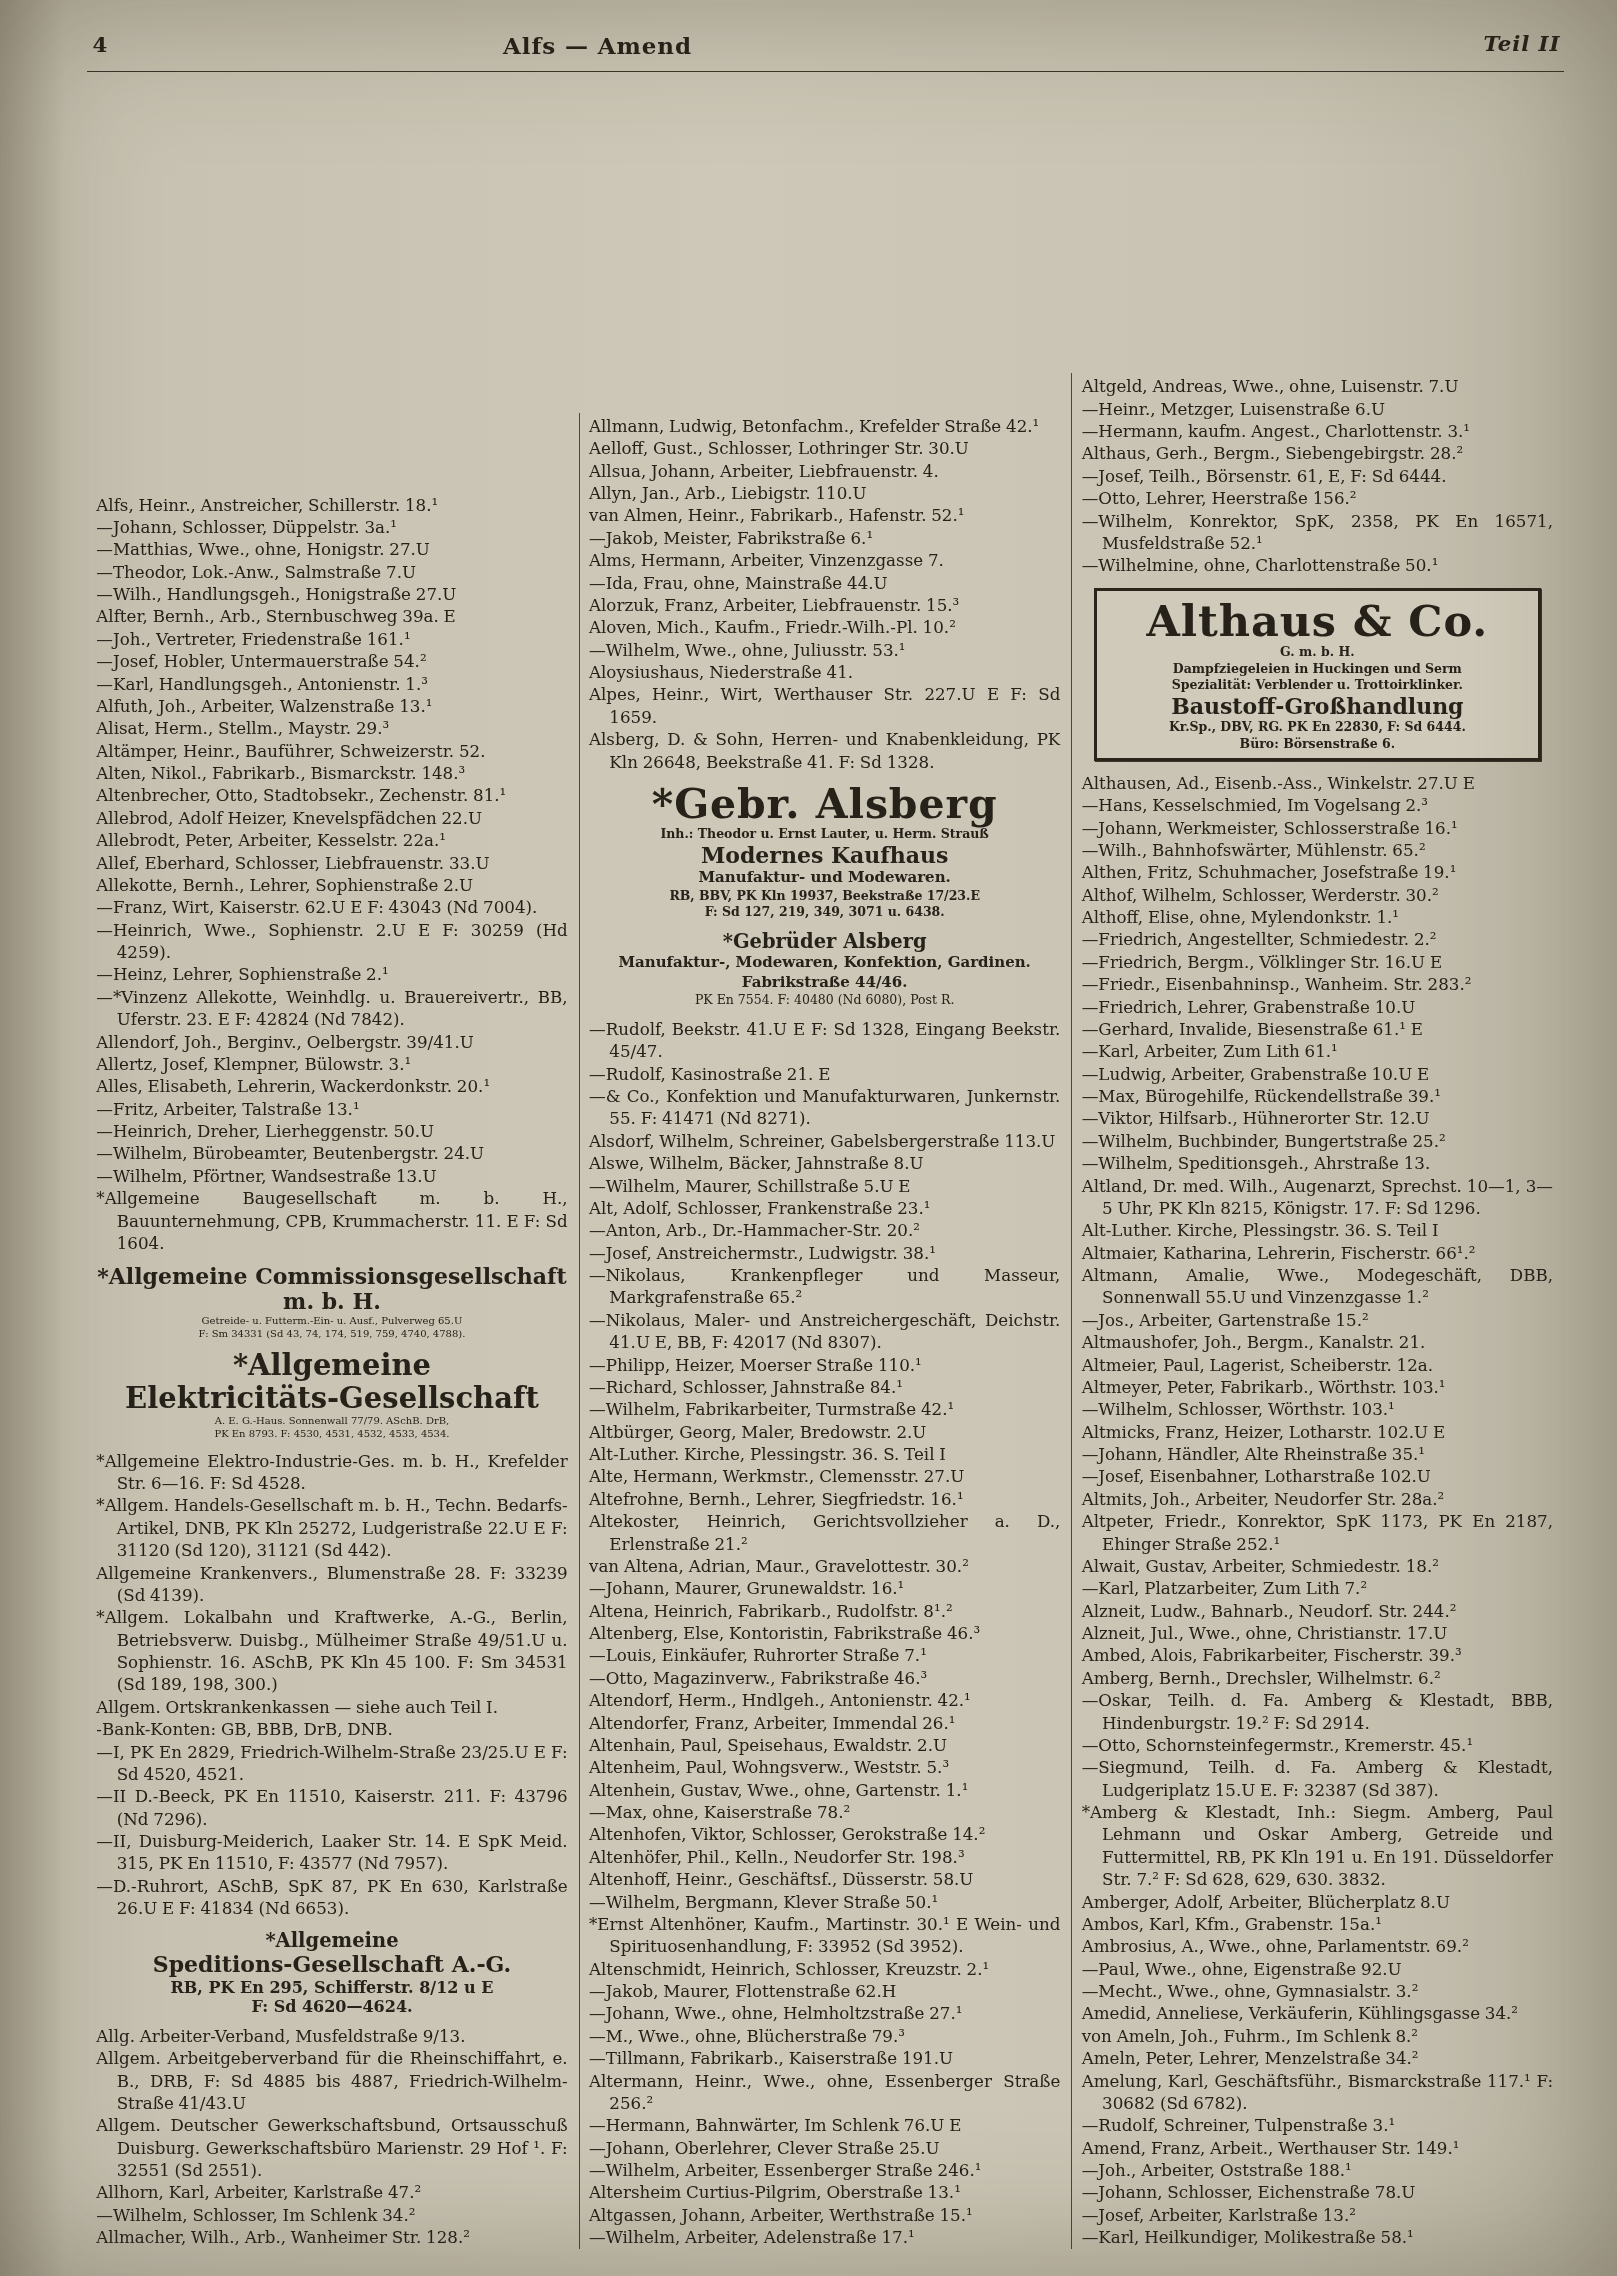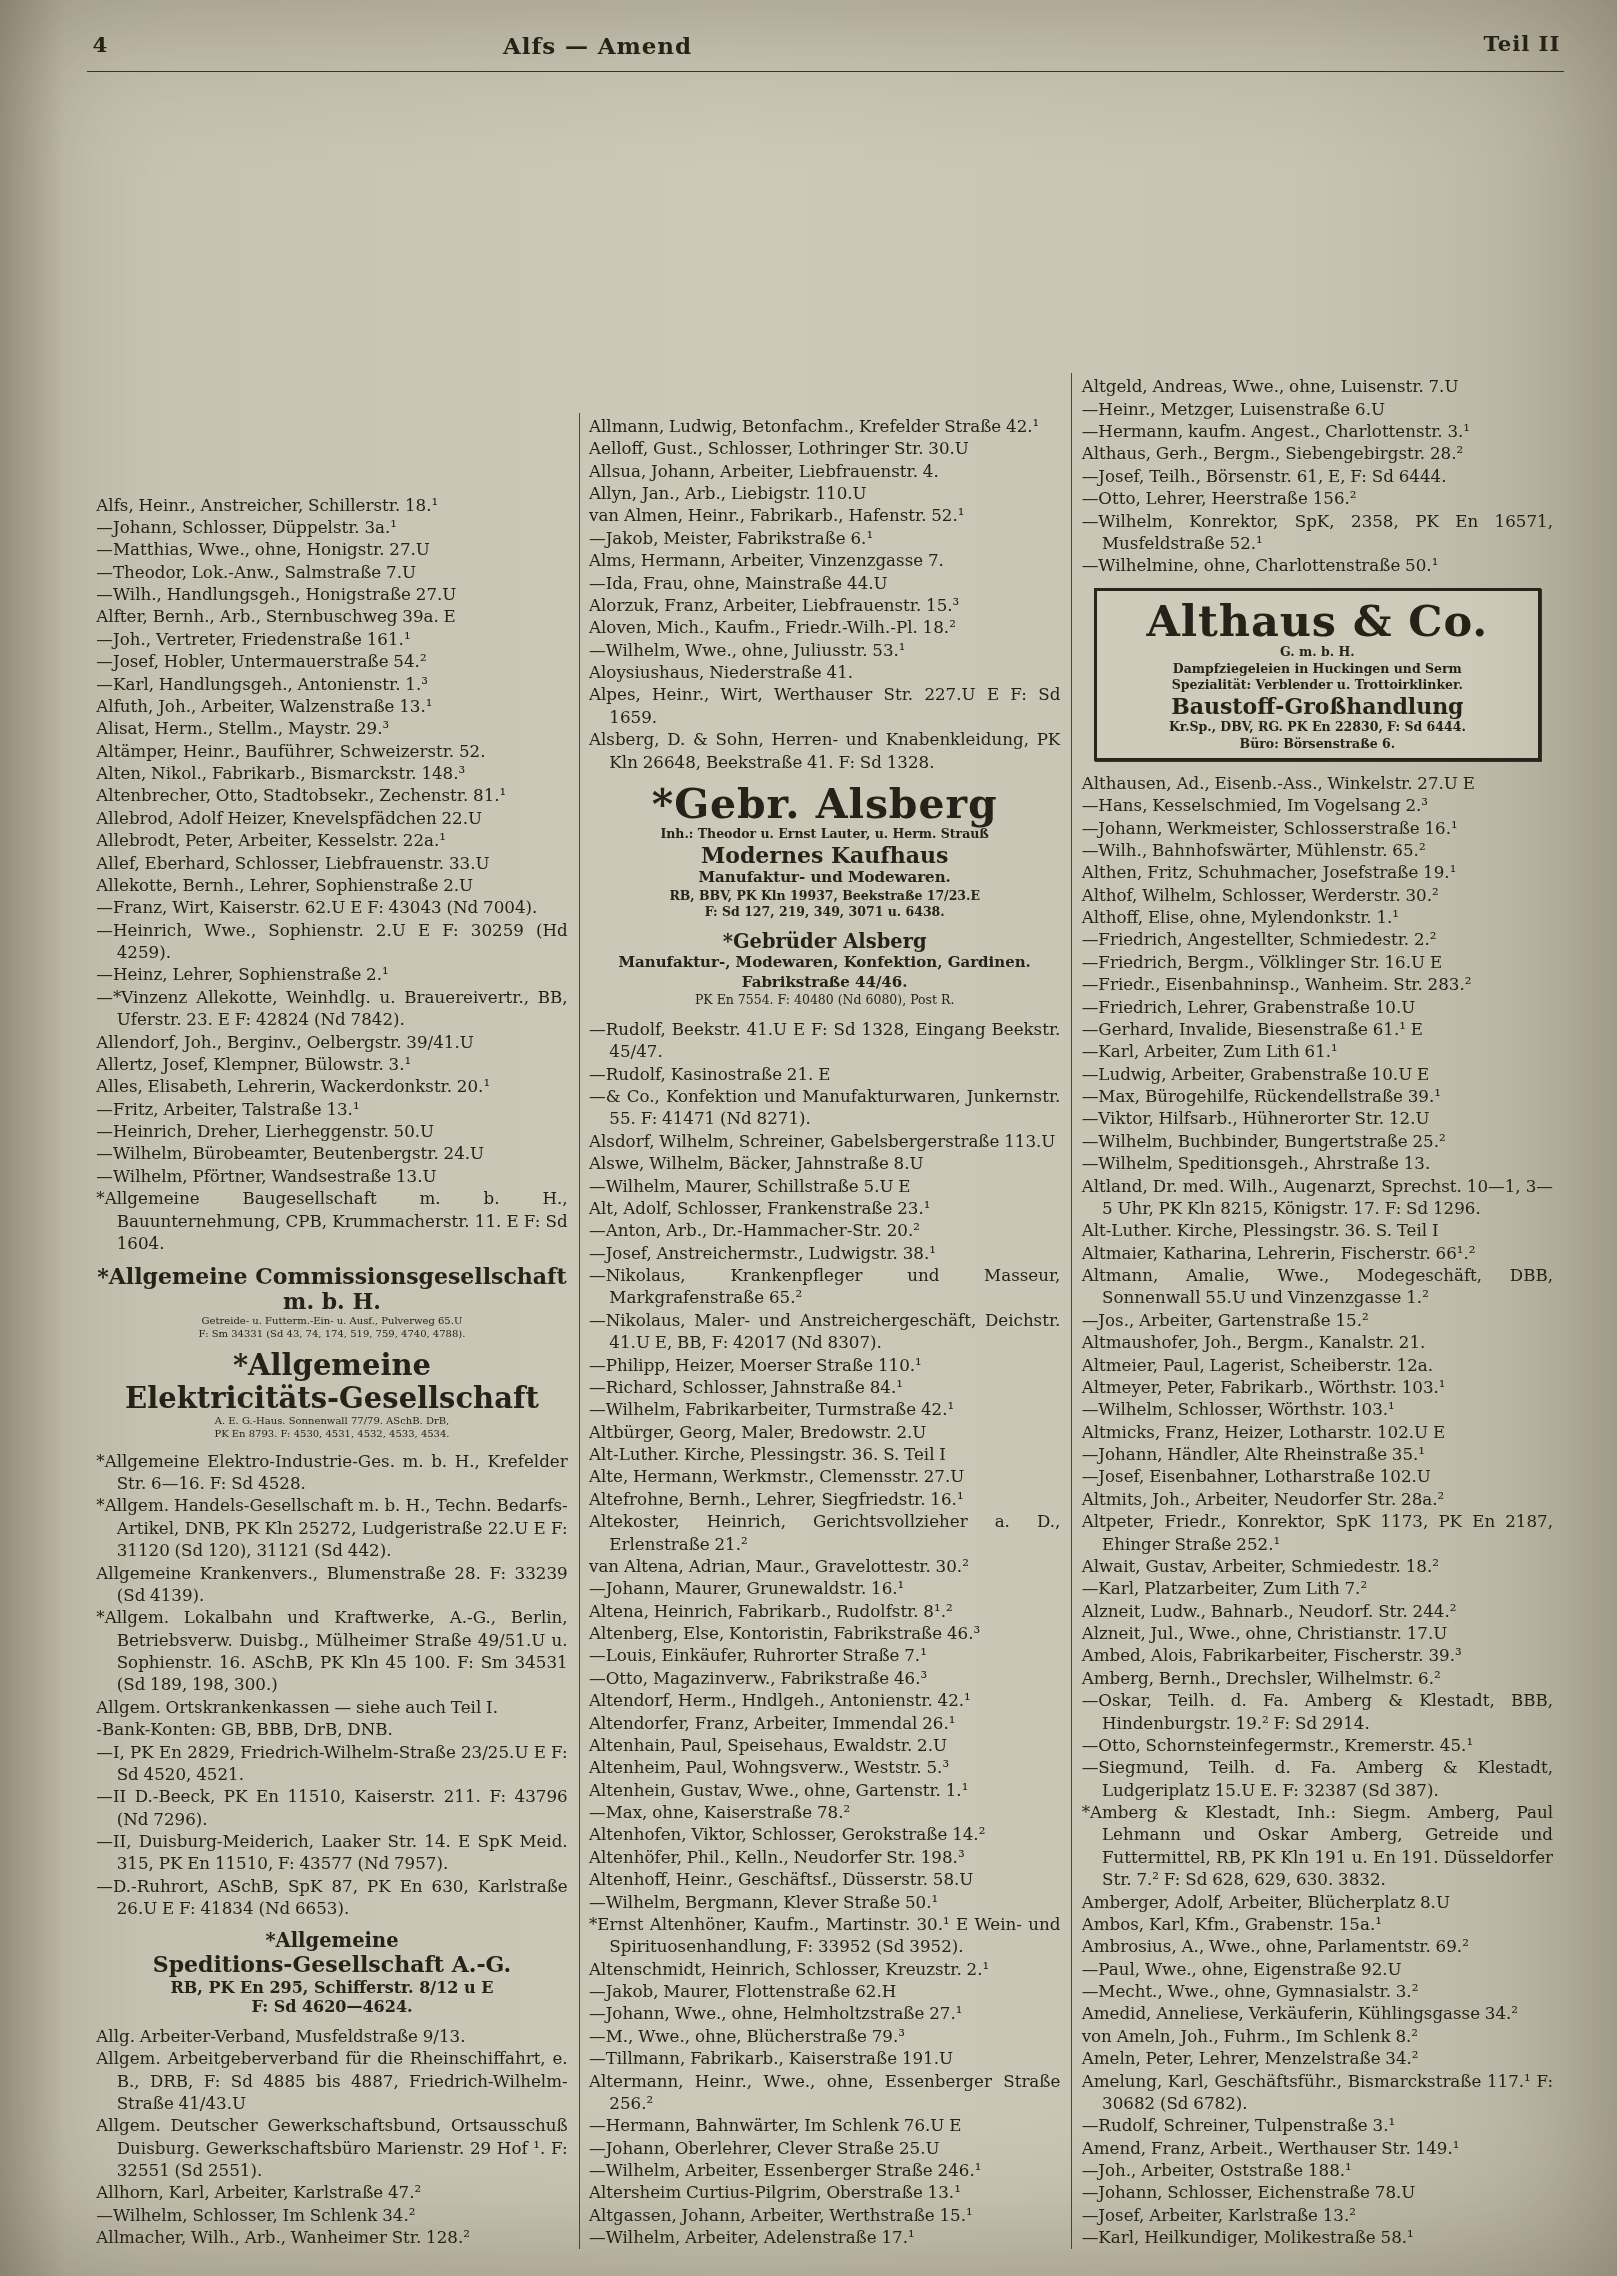--- a/index.html
+++ b/index.html
@@ -10,21 +10,21 @@
     color:#262119;
   }
   body::after{
     content:"";position:absolute;inset:0;pointer-events:none;
     box-shadow:inset 0 0 148px rgba(55,45,25,.38);
   }
   .page{position:absolute;inset:0;padding:28px 54px 15px 87px;}
   .page-header{position:relative;height:43px;border-bottom:1.9px solid #3a3328;}
   .pagenum{position:absolute;left:5.6px;top:3.7px;font-size:21.3px;font-weight:bold;}
   .header-title{position:absolute;left:416px;top:4px;font-size:23px;font-weight:bold;letter-spacing:0.9px;}
-  .part{position:absolute;right:3.7px;top:2.8px;font-size:21.3px;font-weight:bold;letter-spacing:0.9px;}
+  .part{position:absolute;right:3.7px;top:2.8px;font-size:21.3px;font-weight:bold;letter-spacing:0.9px;font-style:italic;}
   .columns{display:flex;align-items:flex-end;height:2171px;overflow:hidden;margin-top:5.6px;}
   .col{flex:1 1 0;padding:1.9px 11px 0 9.3px;overflow:hidden;}
   .col + .col{border-left:1.5px solid #4d463a;}
   .entry{
     margin:0;font-size:16.7px;line-height:1.34;text-align:justify;
     padding-left:20.4px;text-indent:-20.4px;
     word-spacing:-0.5px;
   }
   .ad{margin:9.3px 0;text-align:center;}
   .ad div{margin:0;}
@@ -123,21 +123,21 @@
     <section class="col" id="col-1">
         <p class="entry">Allmann, Ludwig, Betonfachm., Krefelder Straße 42.¹</p>
         <p class="entry">Aelloff, Gust., Schlosser, Lothringer Str. 30.U</p>
         <p class="entry">Allsua, Johann, Arbeiter, Liebfrauenstr. 4.</p>
         <p class="entry">Allyn, Jan., Arb., Liebigstr. 110.U</p>
         <p class="entry">van Almen, Heinr., Fabrikarb., Hafenstr. 52.¹</p>
         <p class="entry">—Jakob, Meister, Fabrikstraße 6.¹</p>
         <p class="entry">Alms, Hermann, Arbeiter, Vinzenzgasse 7.</p>
         <p class="entry">—Ida, Frau, ohne, Mainstraße 44.U</p>
         <p class="entry">Alorzuk, Franz, Arbeiter, Liebfrauenstr. 15.³</p>
-        <p class="entry">Aloven, Mich., Kaufm., Friedr.-Wilh.-Pl. 18.²</p>
+        <p class="entry">Aloven, Mich., Kaufm., Friedr.-Wilh.-Pl. 10.²</p>
         <p class="entry">—Wilhelm, Wwe., ohne, Juliusstr. 53.¹</p>
         <p class="entry">Aloysiushaus, Niederstraße 41.</p>
         <p class="entry">Alpes, Heinr., Wirt, Werthauser Str. 227.U E F: Sd 1659.</p>
         <p class="entry">Alsberg, D. &amp; Sohn, Herren- und Knabenkleidung, PK Kln 26648, Beekstraße 41. F: Sd 1328.</p>
         <div class="ad" id="ad-gebr_alsberg">
       <div class="ad-title-xl">*Gebr. Alsberg</div>
       <div class="ad-tiny-bold">Inh.: Theodor u. Ernst Lauter, u. Herm. Strauß</div>
       <div class="ad-title-md">Modernes Kaufhaus</div>
       <div class="ad-small-bold">Manufaktur- und Modewaren.</div>
       <div class="ad-tiny-bold">RB, BBV, PK Kln 19937, Beekstraße 17/23.E</div>

